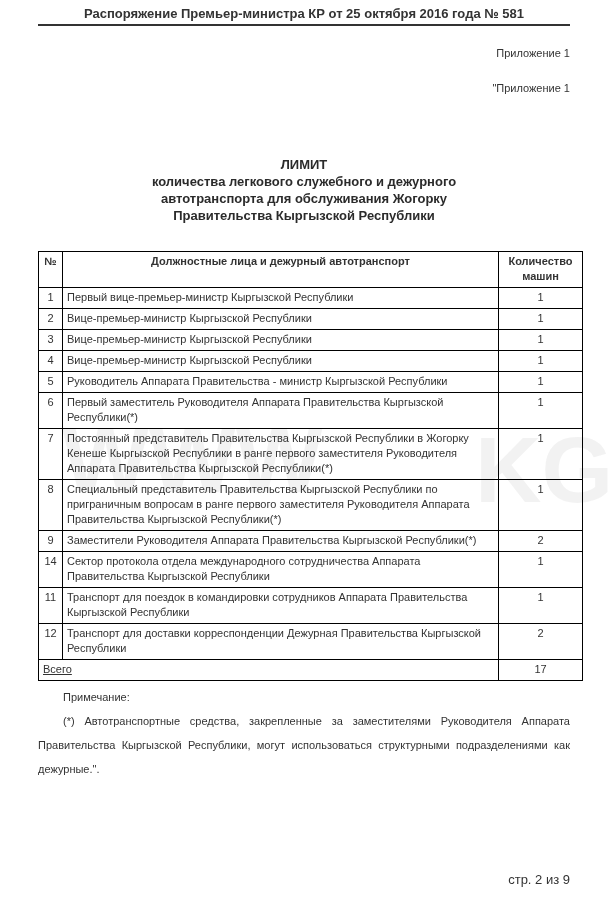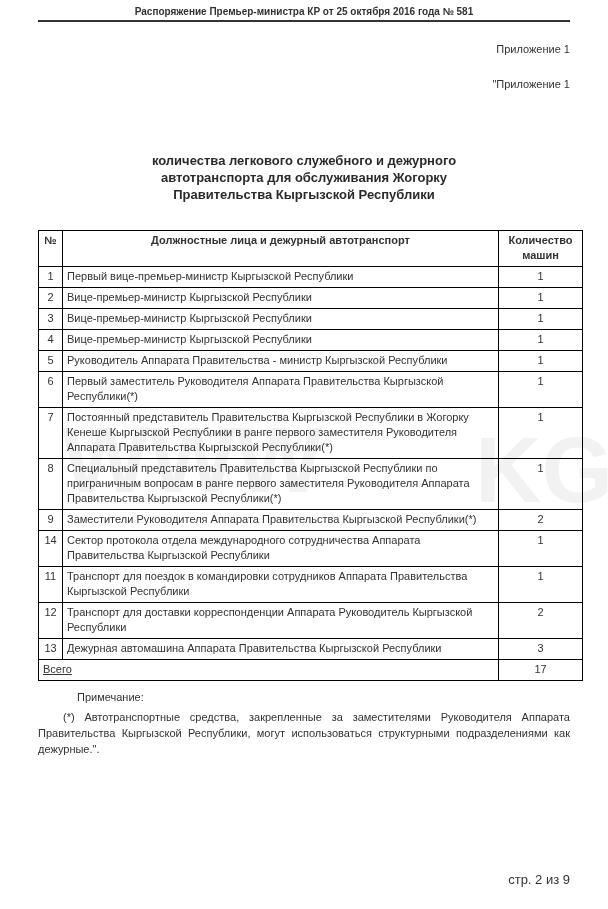--- a/index.html
+++ b/index.html
@@ -14,21 +14,21 @@
   .page {
     position: relative;
     width: 608px; height: 909px;
     background: #ffffff;
   }
   .margins { margin: 0 38px; width: 532px; }
 
   .doc-header {
     padding-top: 6px;
     text-align: center;
-    font-size: 10px;
+    font-size: 13px;
     font-weight: bold;
     color: #333333;
   }
   .header-rule {
     margin: 0 38px;
     width: 532px;
     border-bottom: 2px solid #333333;
     margin-top: 3px;
   }
   .annex { text-align: right; font-size: 11px; }
@@ -65,26 +65,26 @@
     font-weight: bold;
     text-align: center;
     height: 35px;
     padding-top: 3px;
   }
   td.cell-num { text-align: center; }
   td.cell-qty { text-align: center; }
   td.cell-total-label { text-align: left; text-decoration: underline; }
 
   .note-block { margin-top: 10px; font-size: 11px; }
-  .note-label { margin-left: 39px; }
+  .note-label { margin-left: 25px; }
   .note-text {
     margin-top: 6px;
     text-align: justify;
     text-indent: 25px;
-    line-height: 16px;
+    line-height: 24px;
   }
 
   .page-footer {
     position: absolute;
     top: 872px;
     right: 38px;
     font-size: 13px;
     color: #333333;
   }
 
@@ -115,20 +115,21 @@
 
   <div class="content">
 
     <div class="doc-header">Распоряжение Премьер-министра КР от 25 октября 2016 года № 581</div>
     <div class="header-rule"></div>
 
     <div class="margins annex annex-1">Приложение 1</div>
     <div class="margins annex annex-2">"Приложение 1</div>
 
     <div class="margins title-block">
+      <div>ЛИМИТ</div>
       <div>количества легкового служебного и дежурного</div>
       <div>автотранспорта для обслуживания Жогорку</div>
       <div>Правительства Кыргызской Республики</div>
     </div>
 
     <table class="limit">
       <colgroup>
         <col class="c-num">
           <col class="c-desc">
           <col class="c-qty">
@@ -191,27 +192,22 @@
           <td>Сектор протокола отдела международного сотрудничества Аппарата Правительства Кыргызской Республики</td>
           <td class="cell-qty">1</td>
         </tr>
         <tr>
           <td class="cell-num">11</td>
           <td>Транспорт для поездок в командировки сотрудников Аппарата Правительства Кыргызской Республики</td>
           <td class="cell-qty">1</td>
         </tr>
         <tr>
           <td class="cell-num">12</td>
-          <td>Транспорт для доставки корреспонденции Аппарата Руководитель Кыргызской Республики</td>
+          <td>Транспорт для доставки корреспонденции Дежурная Правительства Кыргызской Республики</td>
           <td class="cell-qty">2</td>
-        </tr>
-        <tr>
-          <td class="cell-num">13</td>
-          <td>Дежурная автомашина Аппарата Правительства Кыргызской Республики</td>
-          <td class="cell-qty">3</td>
         </tr>
         <tr>
           <td class="cell-total-label" colspan="2">Всего</td>
           <td class="cell-qty">17</td>
         </tr>
       </tbody>
     </table>
 
     <div class="margins note-block">
       <div class="note-label">Примечание:</div>

